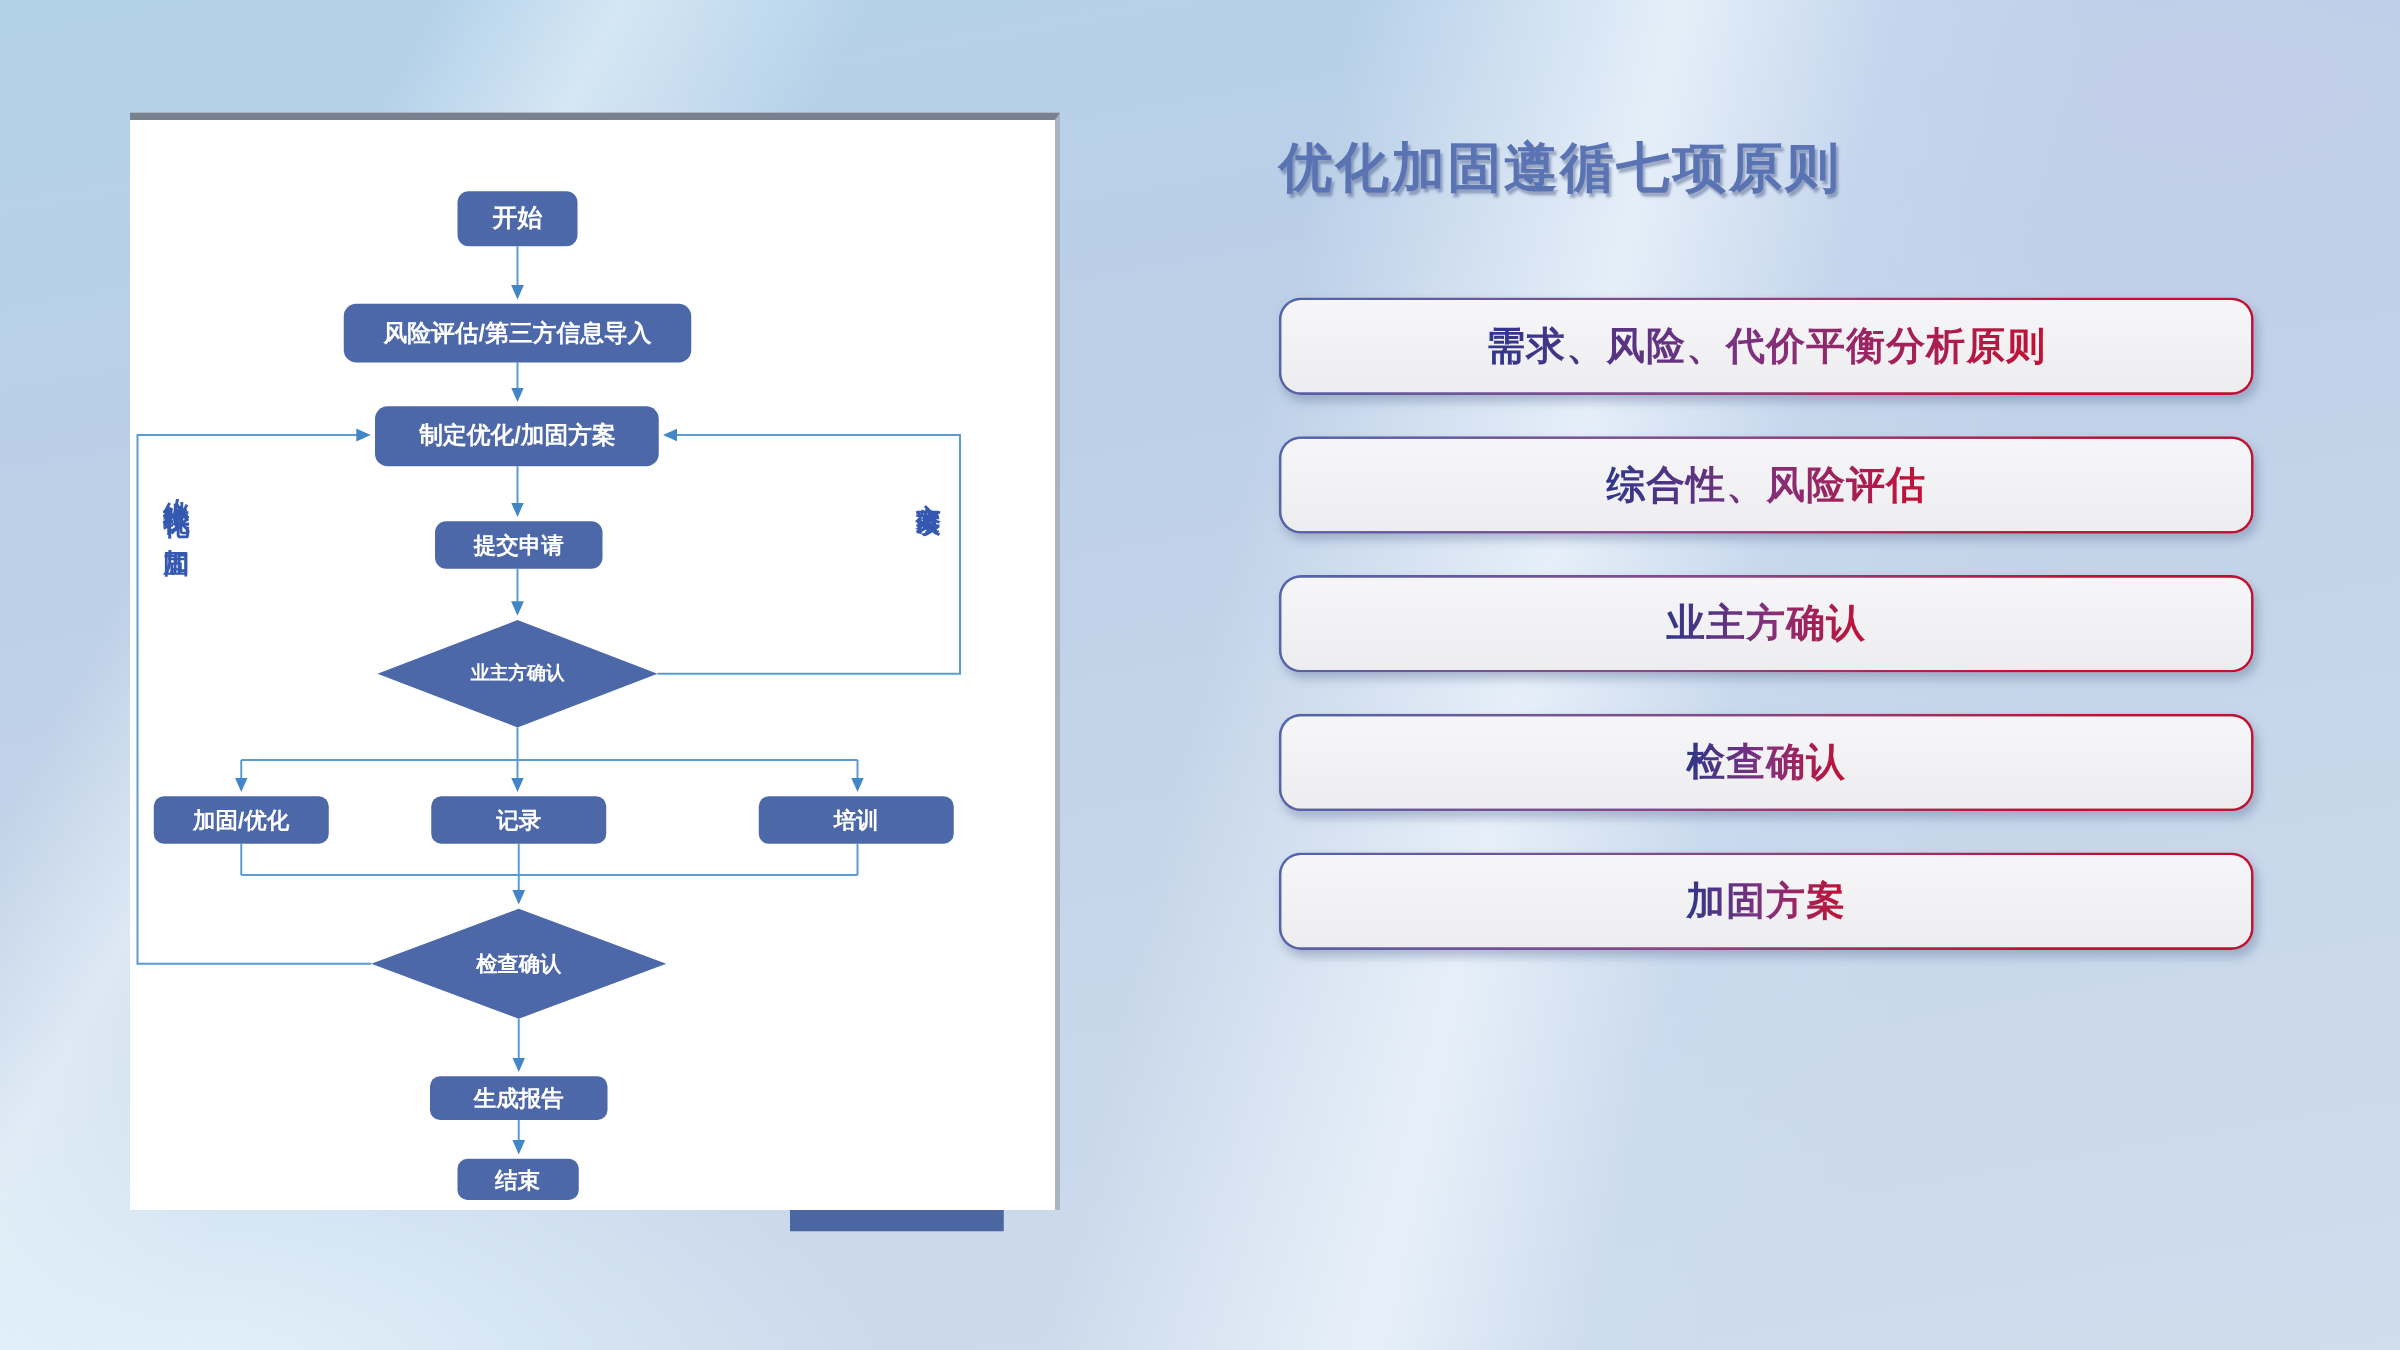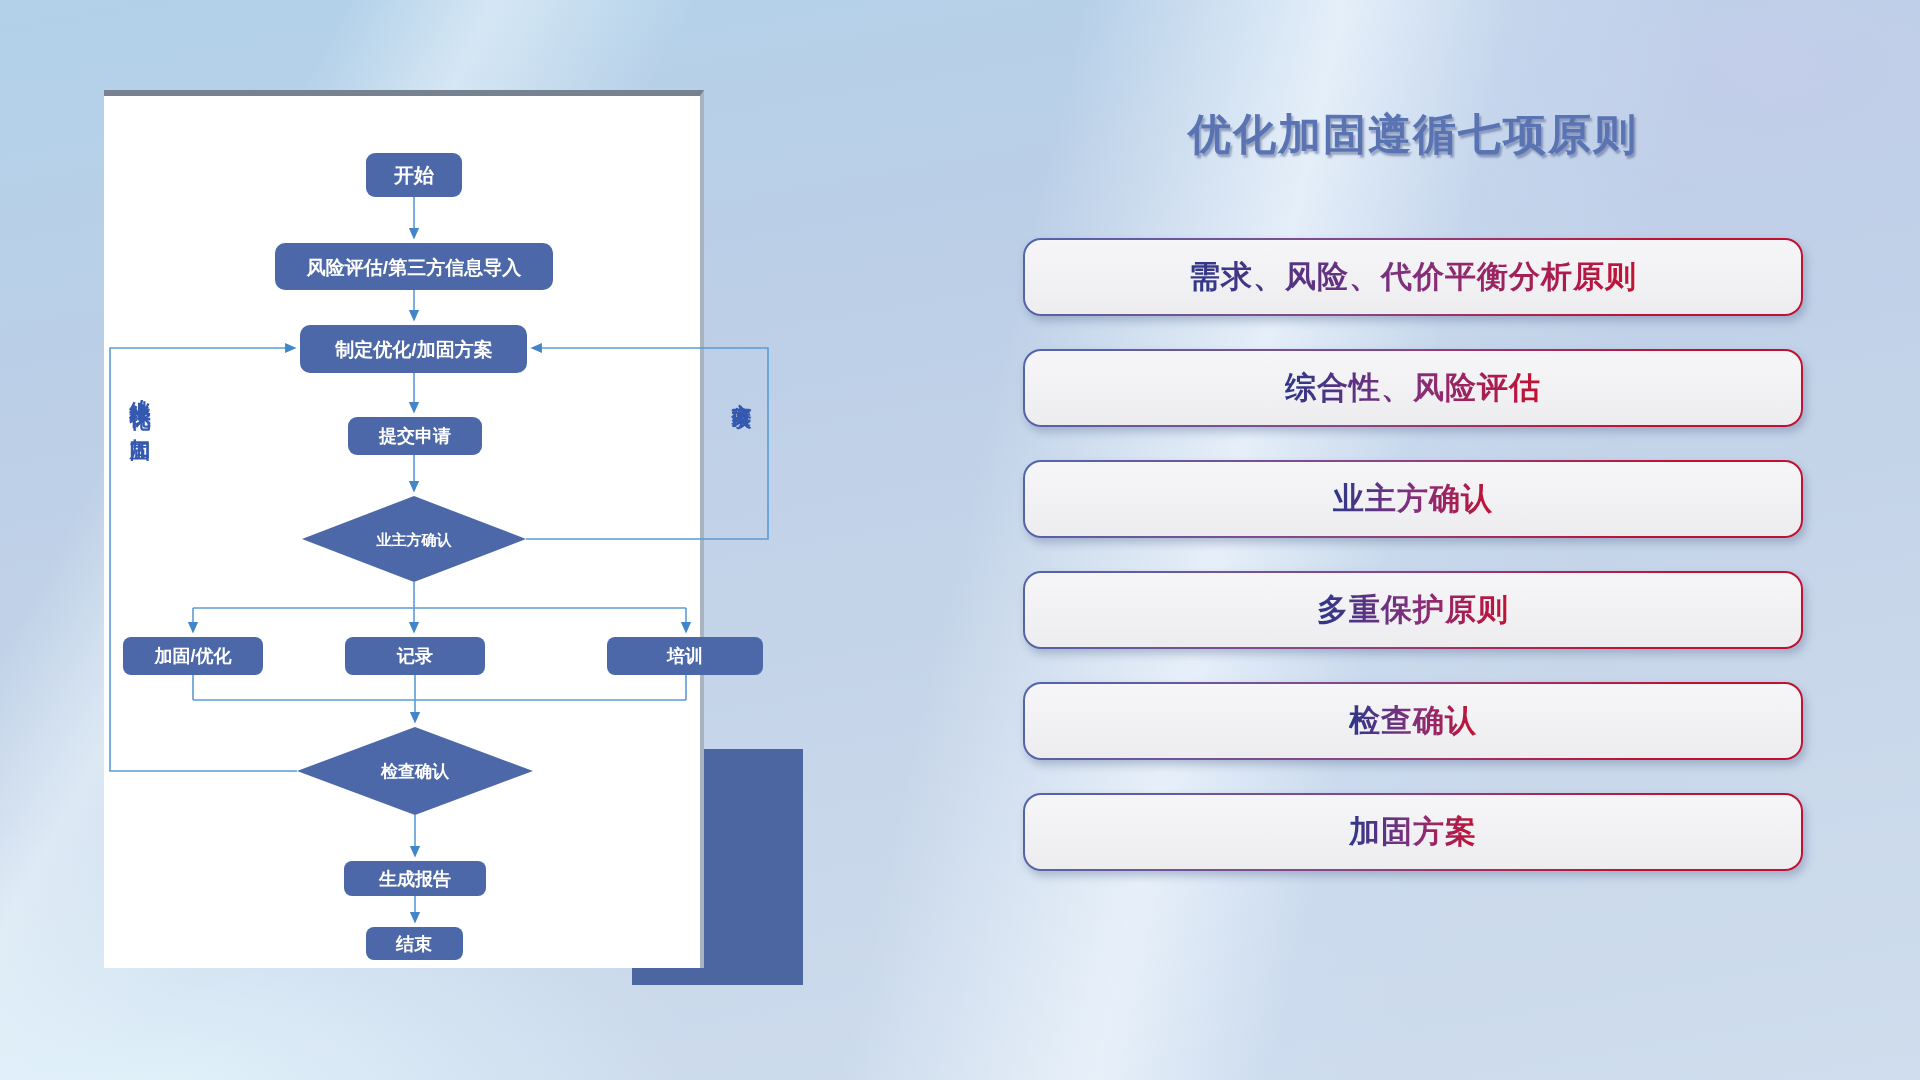--- a/index.html
+++ b/index.html
@@ -10,34 +10,34 @@
     background-image:
       radial-gradient(ellipse 900px 480px at 8% 103%, rgba(228,244,252,0.95), rgba(228,244,252,0) 62%),
       linear-gradient(103deg, rgba(255,255,255,0) 50%, rgba(236,244,252,0.85) 62%, rgba(205,221,241,0.45) 70%, rgba(255,255,255,0) 79%),
       linear-gradient(118deg, rgba(255,255,255,0) 14%, rgba(244,252,255,0.5) 20%, rgba(255,255,255,0) 28%),
       radial-gradient(ellipse 820px 420px at 92% 6%, rgba(198,206,234,0.75), rgba(198,206,234,0) 60%),
       linear-gradient(170deg,#b2d2ea 0%, #bccfe7 30%, #c6d5e9 60%, #cfdded 100%);
   }
   
   .shadow-rect{position:absolute;left:632px;top:749px;width:171px;height:236px;background:#4b66a1;z-index:0;}
   .panel{
-    position:absolute;left:104px;top:90px;width:600px;height:878px;box-sizing:border-box;
+    position:absolute;left:104px;top:90px;width:744px;height:878px;box-sizing:border-box;
     background:#ffffff;border-top:6px solid #76828f;border-right:4px solid #aab4c1;z-index:1;
   }
   .panel svg{position:absolute;left:0;top:0;width:676px;height:872px;
     font-family:"Liberation Sans","DejaVu Sans",sans-serif;}
   .flow-label{
     position:absolute;writing-mode:vertical-rl;text-orientation:upright;
     color:#3558b0;font-weight:700;z-index:2;line-height:1;
   }
   .flow-label.left{left:26px;top:288px;height:164px;font-size:21px;letter-spacing:3px;}
   .flow-label.right{left:628px;top:291px;height:100px;font-size:20px;letter-spacing:2px;}
   
   .title{
-    position:absolute;left:1023px;top:106px;width:780px;text-align:center;
+    position:absolute;left:1023px;top:106px;width:780px;text-align:left;
     font-size:43px;font-weight:700;letter-spacing:2px;color:#5a73b3;
     text-shadow:2px 3px 2px rgba(66,82,128,0.45);z-index:1;
   }
   .principles{
     position:absolute;left:1023px;top:238px;width:780px;z-index:1;
     display:flex;flex-direction:column;gap:33px;
   }
   .pbox{
     height:78px;box-sizing:border-box;border-radius:18px;
     display:flex;align-items:center;justify-content:center;
@@ -130,23 +130,20 @@
     <div class="pbox">
       <span class="ptext">需求、风险、代价平衡分析原则</span>
     </div>
     <div class="pbox">
       <span class="ptext">综合性、风险评估</span>
     </div>
     <div class="pbox">
       <span class="ptext">业主方确认</span>
     </div>
     <div class="pbox">
-      <span class="ptext">多重保护原则</span>
-    </div>
-    <div class="pbox">
       <span class="ptext">检查确认</span>
     </div>
     <div class="pbox">
       <span class="ptext">加固方案</span>
     </div>
   </div>
 
 </div>
 
 </body></html>

